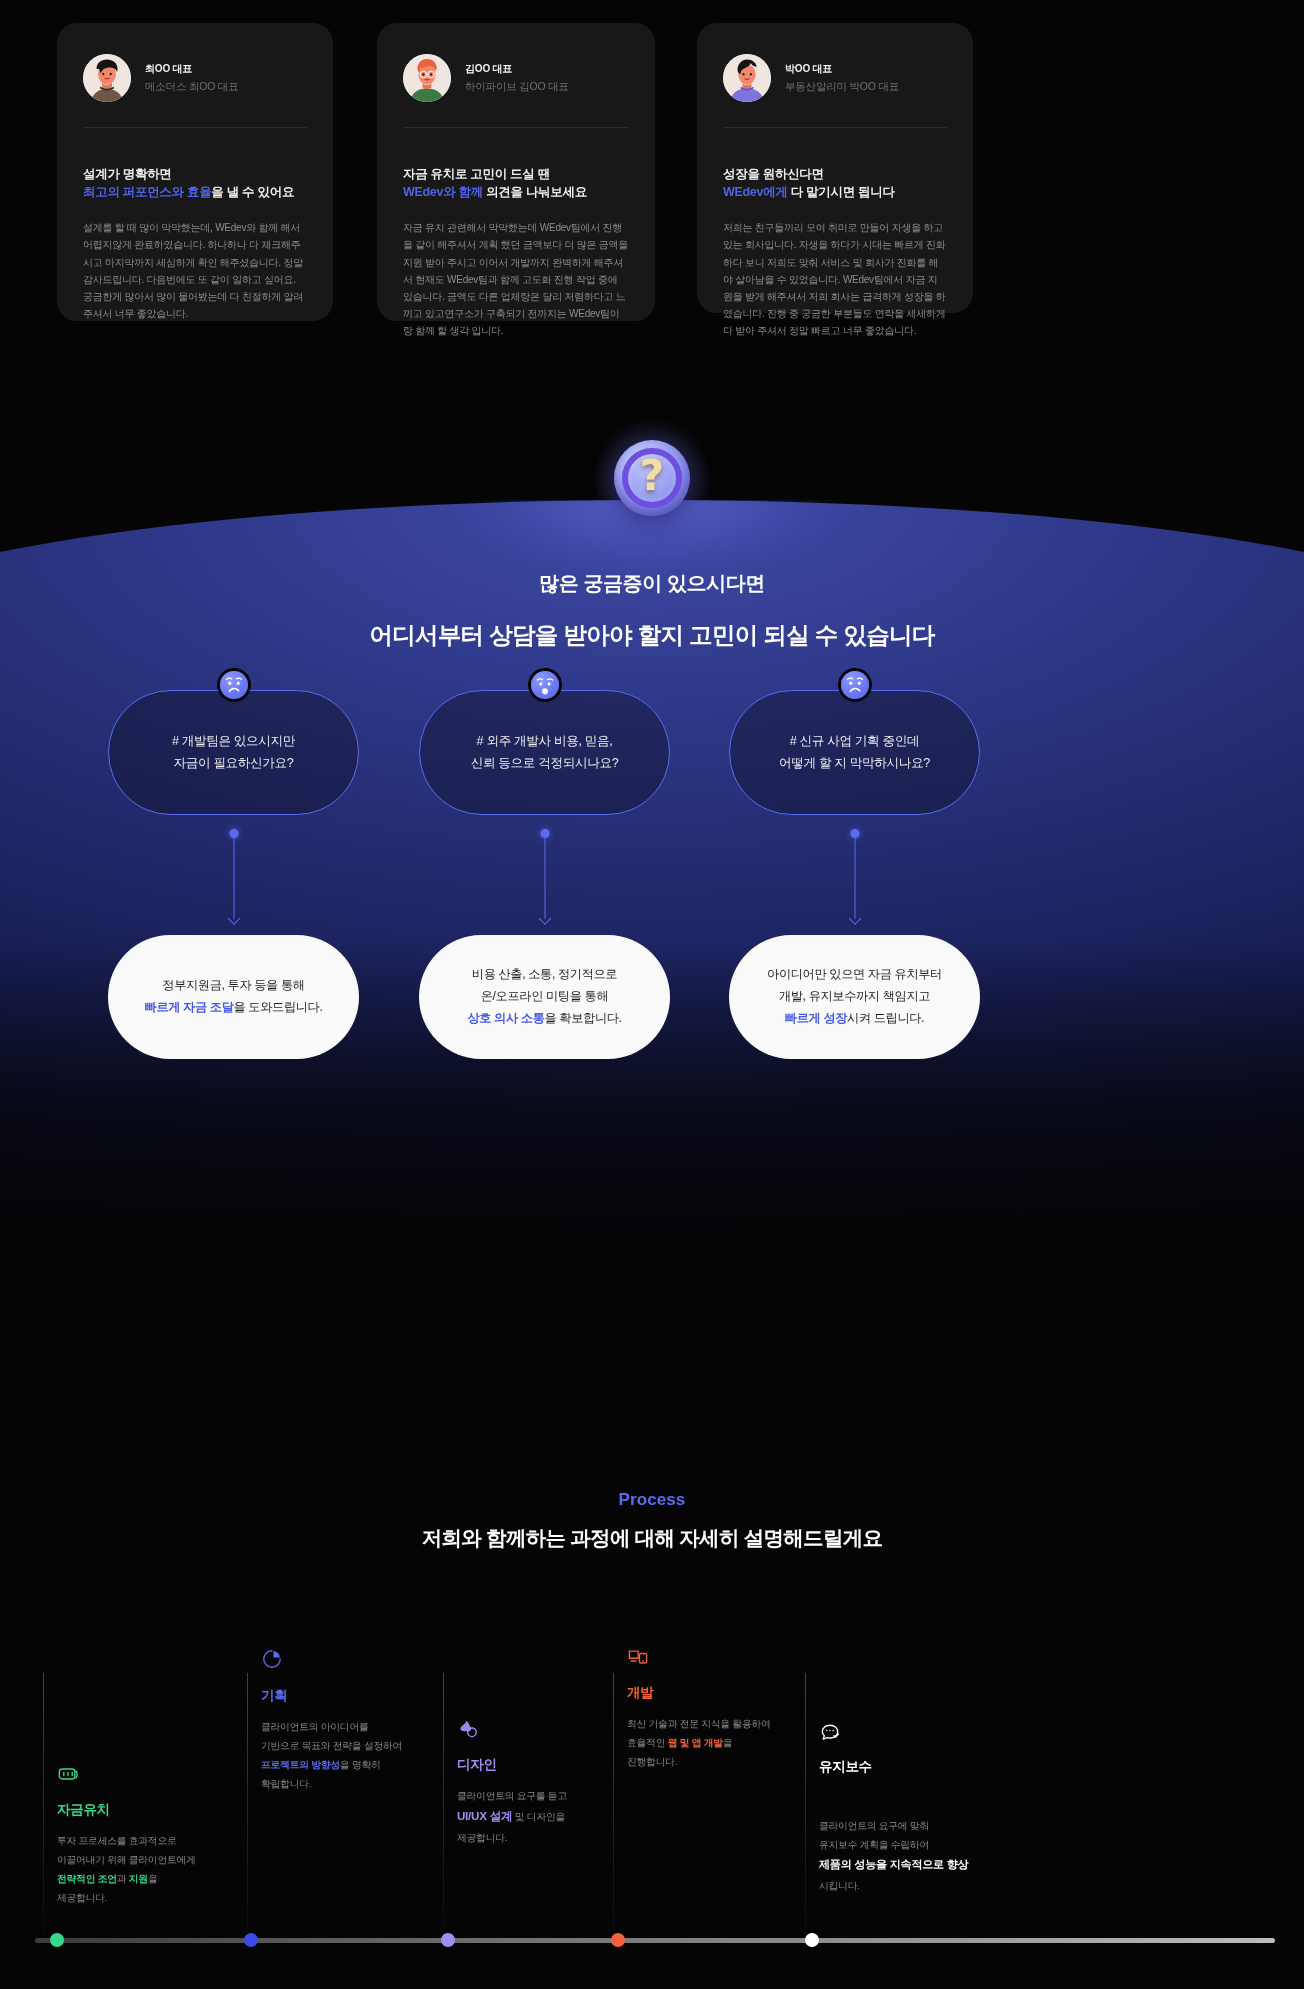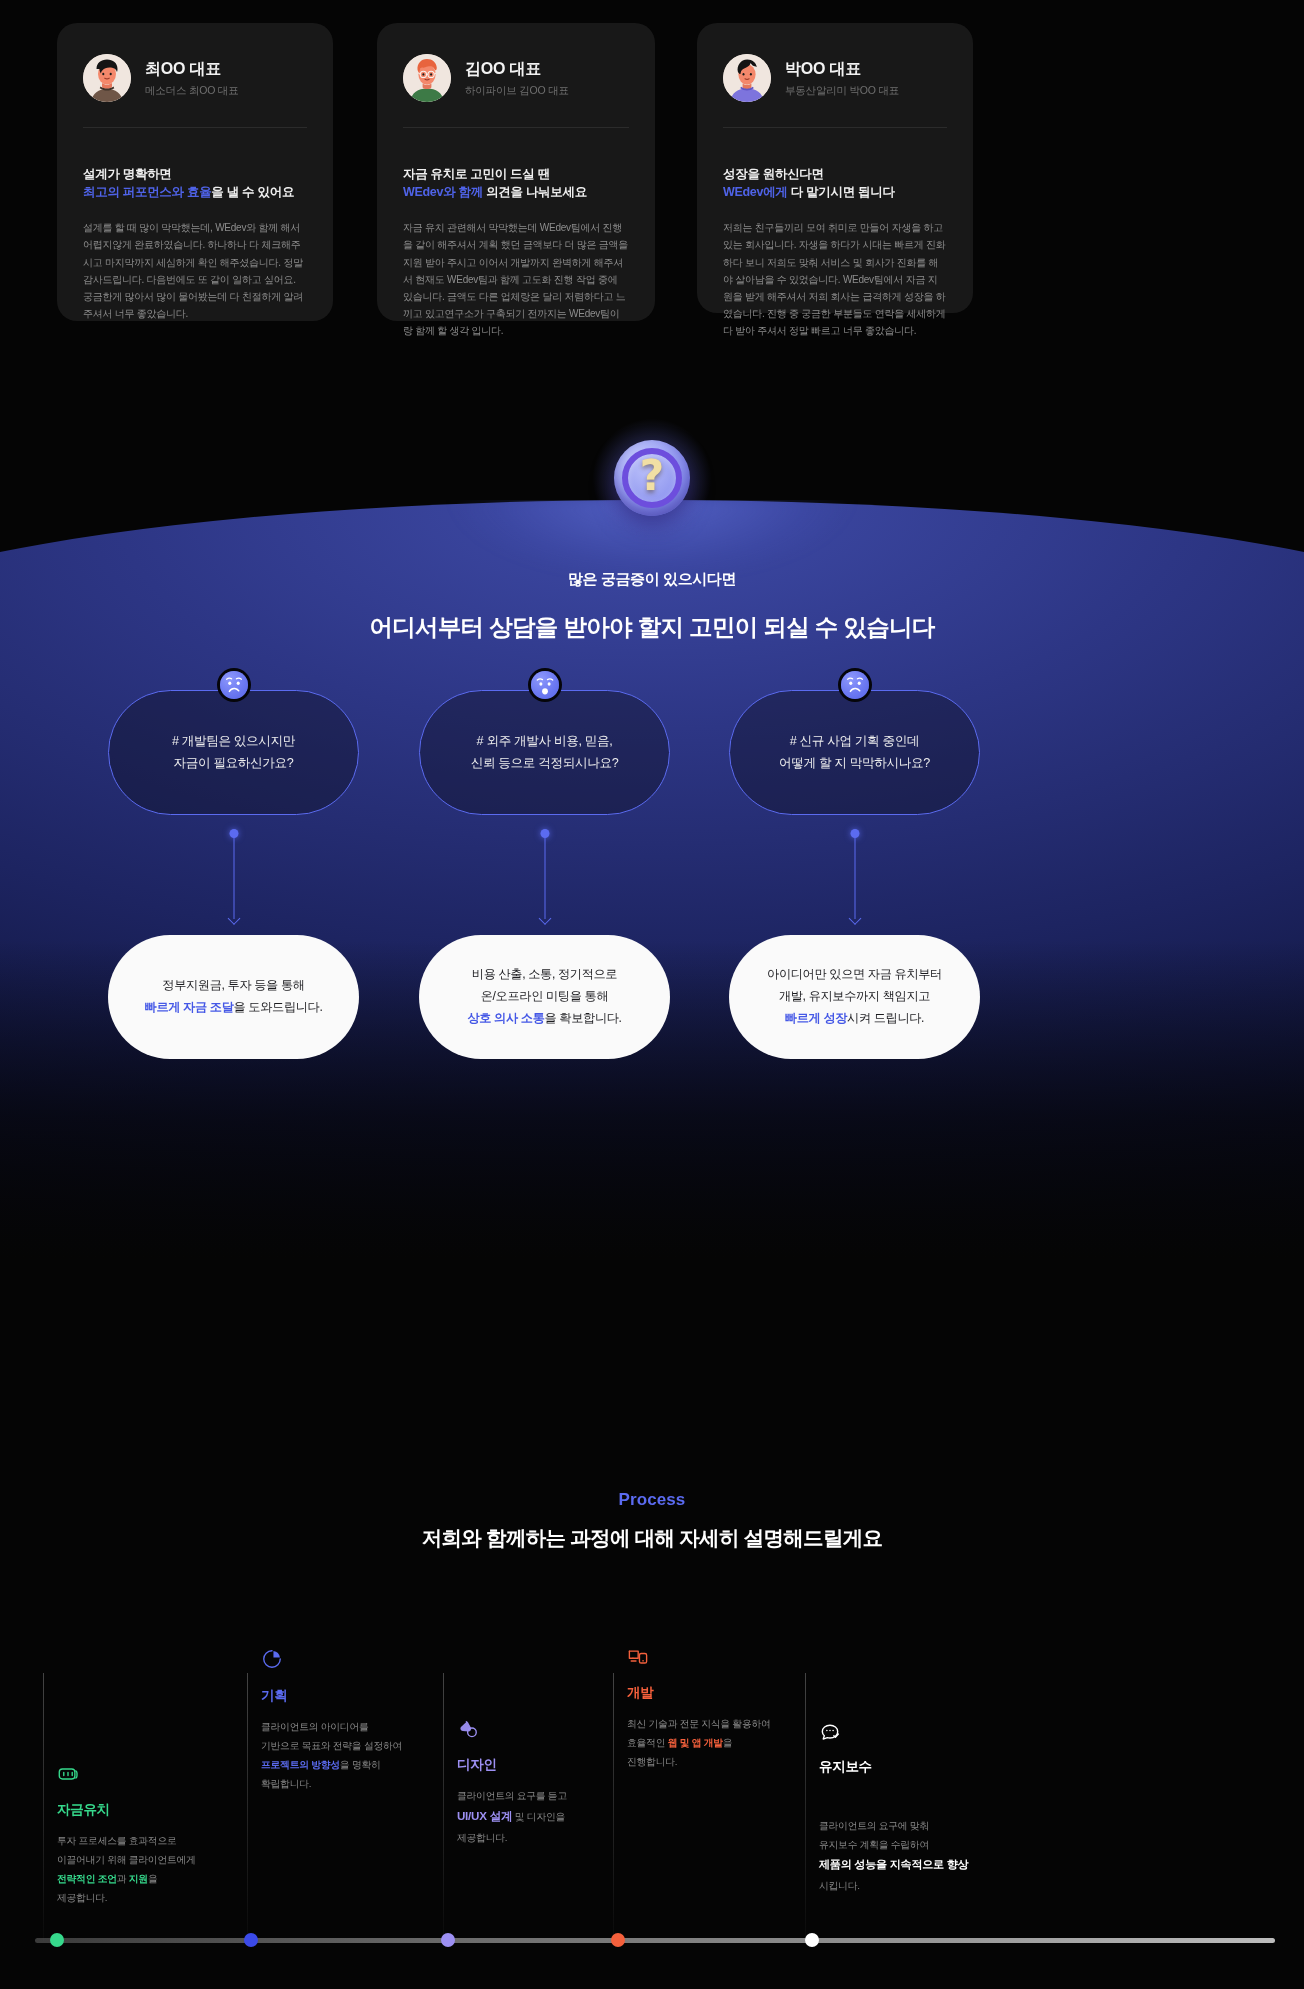--- a/index.html
+++ b/index.html
@@ -18,21 +18,21 @@
     background:#181818; border-radius:20px; padding:26px 26px 0 26px;
   }
   .tcard.c1 { left:57px; }
   .tcard.c2 { left:377px; width:278px; height:298px; }
   .tcard.c3 { left:697px; width:276px; height:290px; }
 
   .thead { display:flex; align-items:center; gap:14px; height:58px; }
   .avatar { width:48px; height:48px; border-radius:50%; overflow:hidden; flex:none; position:relative; background:#efe6de; }
   .avatar svg { display:block; width:48px; height:48px; }
   .tnames { display:flex; flex-direction:column; gap:4px; min-width:0; }
-  .tname { font-size:16px; font-weight:700; color:#f2f2f2; letter-spacing:-0.2px; }
+  .tname { font-size:10px; font-weight:700; color:#f2f2f2; letter-spacing:-0.2px; }
   .tsub  { font-size:10.5px; color:#6f6f6f; letter-spacing:-0.2px; }
 
   .tdiv { margin:20px 0 0 0; height:1px; background:#2b2b2b; }
 
   .tquote { margin-top:37px; line-height:1.45; }
   .tquote .l1 { font-size:12.5px; font-weight:700; color:#efefef; letter-spacing:-0.3px; }
   .tquote .l2 { font-size:12.5px; font-weight:700; color:#efefef; letter-spacing:-0.3px; }
   .tquote .hl { color:#4f63e8; }
 
   .tbody { margin-top:18px; font-size:10px; line-height:1.72; color:#8d8d8d; letter-spacing:-0.25px; }
@@ -75,21 +75,21 @@
     box-shadow:inset 0 2px 6px rgba(255,255,255,0.35);
   }
   .qbadge .qm {
     position:absolute; inset:0; display:flex; align-items:center; justify-content:center;
     font-family:"DejaVu Sans",sans-serif; font-size:42px; font-weight:700; line-height:1;
     color:#f1dfa4; text-shadow:0 3px 4px rgba(70,50,30,0.45), 0 0 1px #e3cf90;
     padding-bottom:4px;
   }
 
   .heroTexts { position:absolute; left:0; top:570px; width:100%; text-align:center; z-index:5; }
-  .heroSmall { font-size:15px; font-weight:700; color:#ffffff; letter-spacing:-0.4px; }
+  .heroSmall { font-size:20px; font-weight:700; color:#ffffff; letter-spacing:-0.4px; }
   .heroBig   { margin-top:22px; font-size:23.5px; font-weight:700; color:#ffffff; letter-spacing:-0.7px; }
 
   
   .flow { position:absolute; left:0; top:690px; width:1304px; height:440px; z-index:6; }
   .col { position:absolute; top:0; width:311px; }
   .col.k1 { left:78px; }
   .col.k2 { left:389px; }
   .col.k3 { left:699px; }
 
   .pill {

